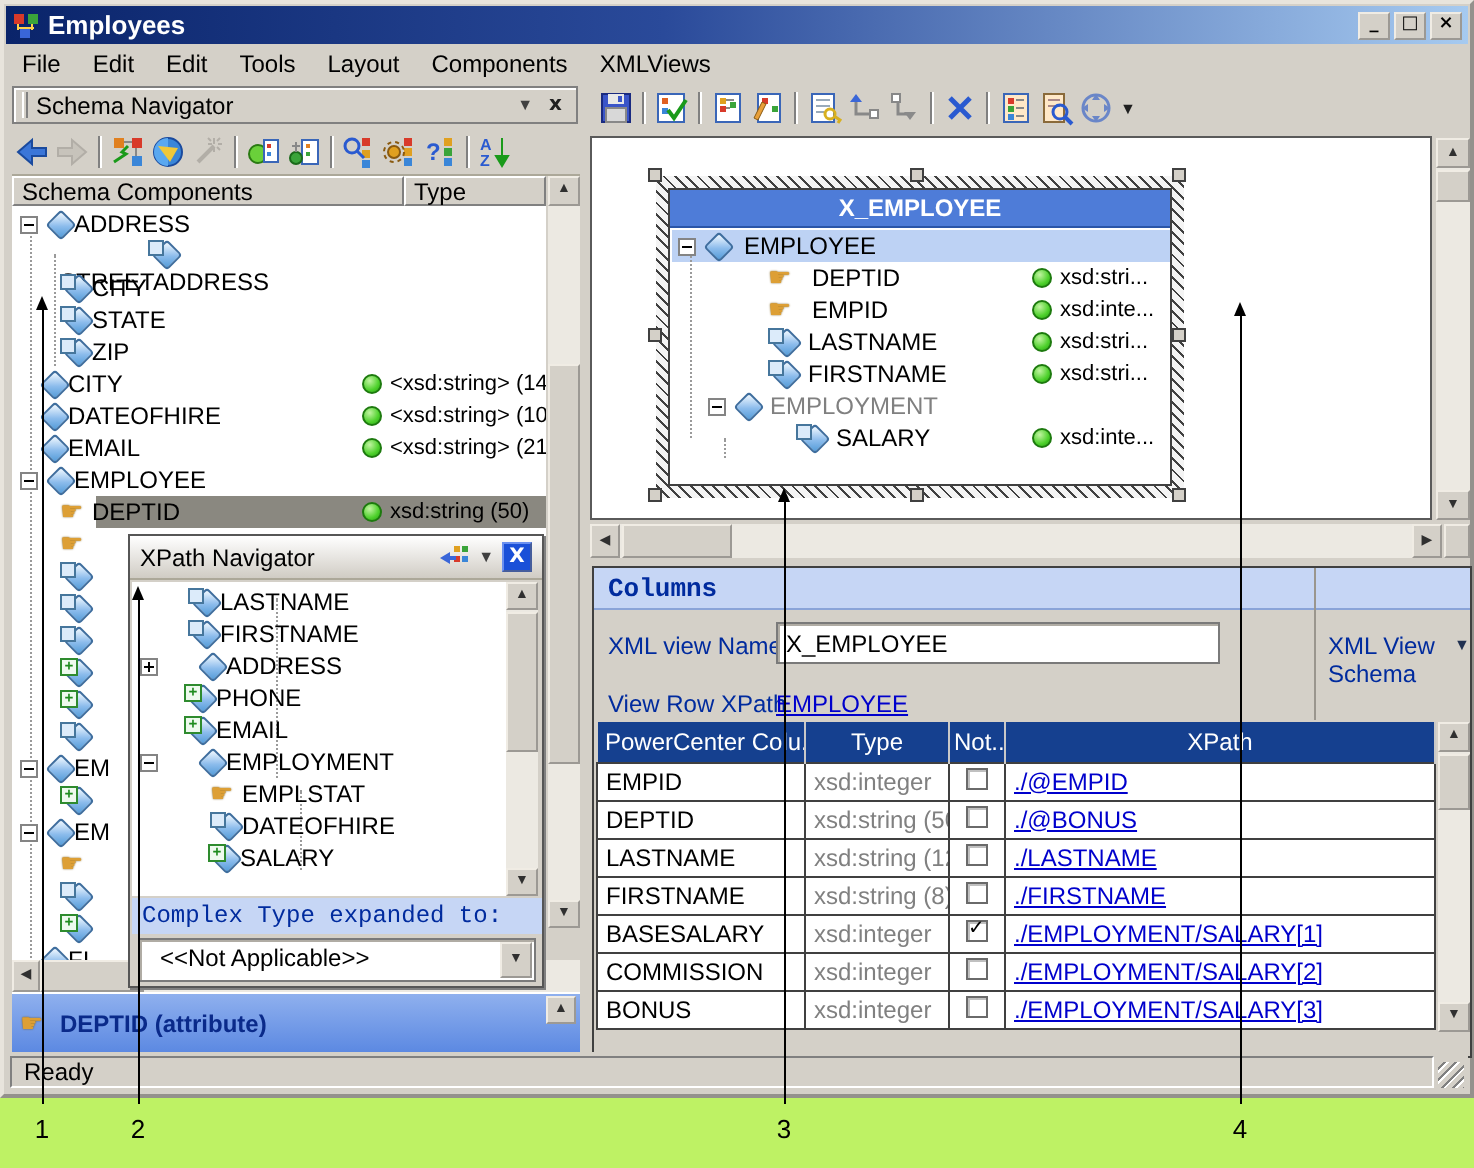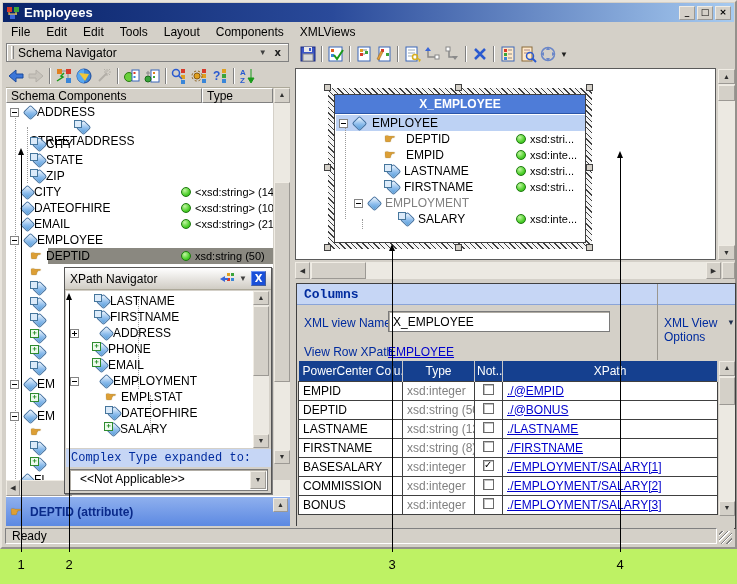--- a/index.html
+++ b/index.html
@@ -633,21 +633,21 @@
           </div>
       </div>
     </div>
 
     <div id="colpanel" class="abs">
       <div class="abs blueband" style="left:0;top:0;width:438px;height:21px;font-weight:bold;font-size:13px;padding:3px 7px;border-bottom:1px solid #8aa4d8;">Columns</div>
       <div class="abs" style="left:360px;top:0;width:1px;height:76px;background:#9a968e;"></div>
 
       <div class="abs navy" style="left:7px;top:32px;">XML view Name</div>
       <input class="abs field" style="left: 91px; top: 27px; width: 222px; height: 21px;" value="X_EMPLOYEE">
-      <div class="abs navy" style="left:367px;top:32px;">XML View Options</div>
+      <div class="abs navy" style="left:367px;top:32px;">XML View Schema</div>
       <div class="abs" style="left:430px;top:34px;font-size:8px;color:#203050;">▼</div>
 
       <div class="abs navy" style="left:7px;top:61px;">View Row XPath</div>
       <div class="abs lnk" style="left:91px;top:61px;">EMPLOYEE</div>
 
       <table class="grid abs" style="left:1px;top:77px;">
         <colgroup>
             <col style="width:104px">
             <col style="width:72px">
             <col style="width:28px">

